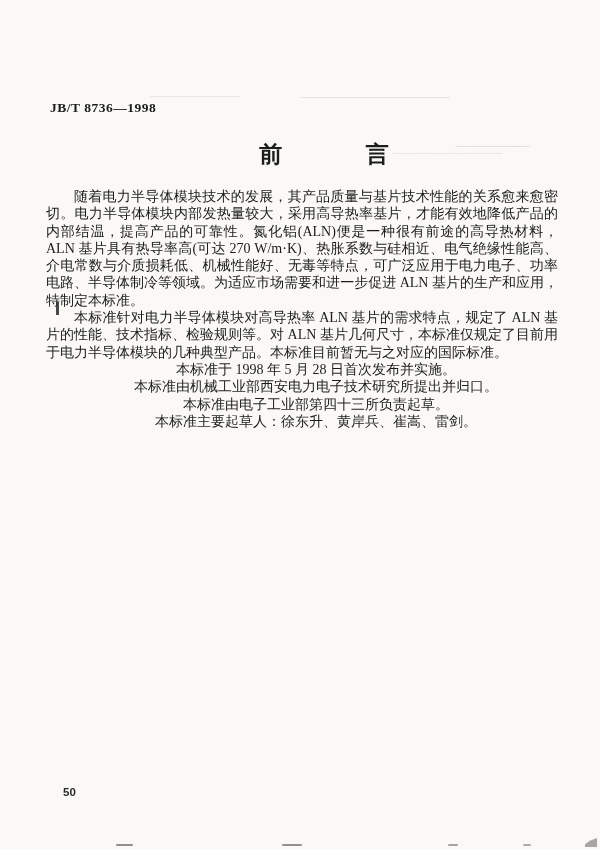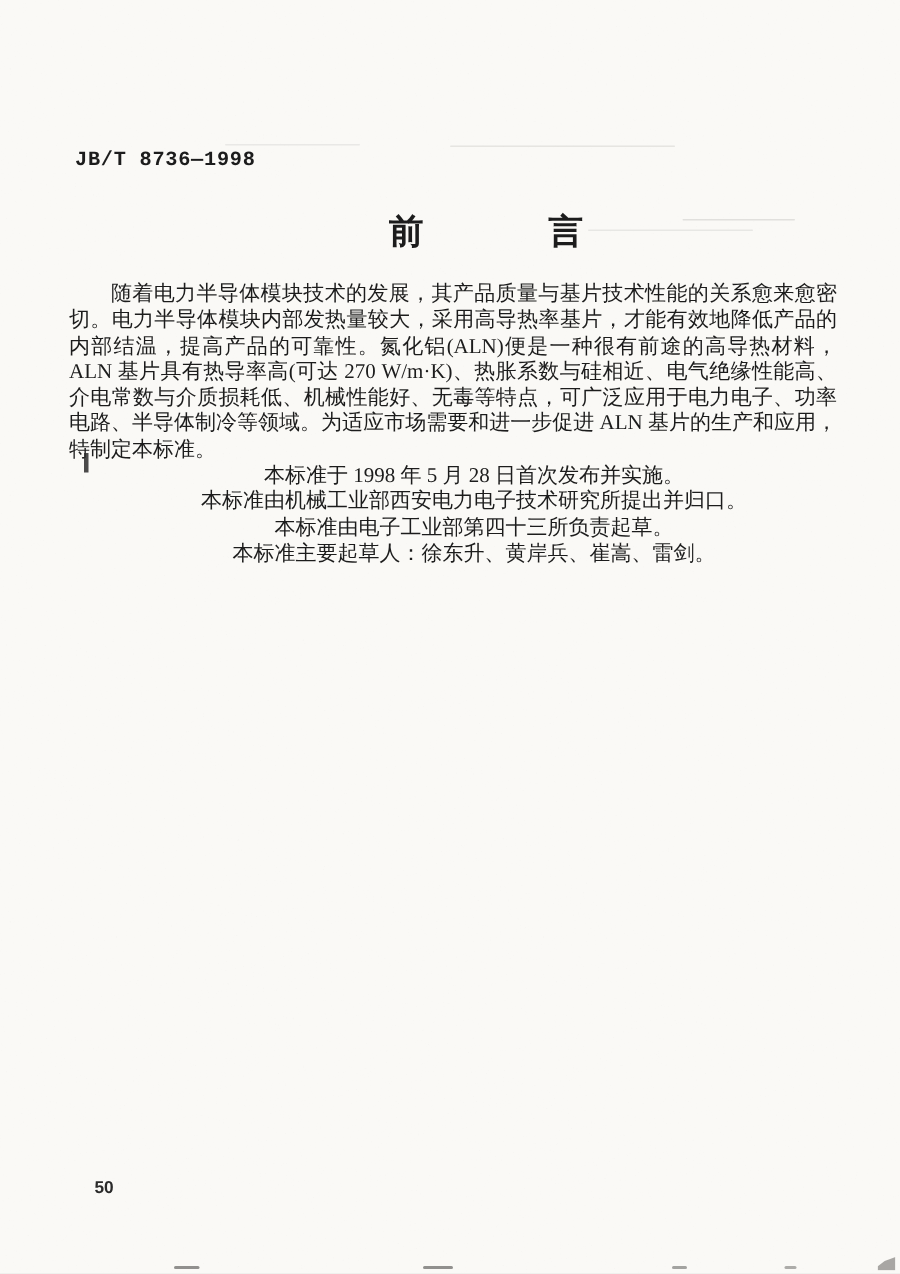--- a/index.html
+++ b/index.html
@@ -25,21 +25,20 @@
     pointer-events: none;
   }
   .header-code {
     position: absolute;
     left: 50px;
     top: 100px;
     font-size: 13.5px;
     font-weight: bold;
     letter-spacing: 0.5px;
     white-space: nowrap;
-    font-family: Liberation Mono, monospace;
   }
   .page-title {
     position: absolute;
     left: 0;
     top: 139px;
     width: 100%;
     text-align: center;
     font-size: 23px;
     font-weight: bold;
     word-spacing: 3.2em;
@@ -124,20 +123,21 @@
     </filter>
     <rect width="600" height="849" filter="url(#paperNoise)"></rect>
   </svg>
 
   <div class="header-code">JB/T 8736—1998</div>
 
   <div class="page-title">前 言</div>
 
   <div class="content">
     <p>随着电力半导体模块技术的发展，其产品质量与基片技术性能的关系愈来愈密切。电力半导体模块内部发热量较大，采用高导热率基片，才能有效地降低产品的内部结温，提高产品的可靠性。氮化铝(ALN)便是一种很有前途的高导热材料，ALN 基片具有热导率高(可达 270 W/m·K)、热胀系数与硅相近、电气绝缘性能高、介电常数与介质损耗低、机械性能好、无毒等特点，可广泛应用于电力电子、功率电路、半导体制冷等领域。为适应市场需要和进一步促进 ALN 基片的生产和应用，特制定本标准。</p>
+    <p>本标准针对电力半导体模块对高导热率 ALN 基片的需求特点，规定了 ALN 基片的性能、技术指标、检验规则等。对 ALN 基片几何尺寸，本标准仅规定了目前用于电力半导体模块的几种典型产品。本标准目前暂无与之对应的国际标准。</p>
     <p class="statement">本标准于 1998 年 5 月 28 日首次发布并实施。</p>
     <p class="statement">本标准由机械工业部西安电力电子技术研究所提出并归口。</p>
     <p class="statement">本标准由电子工业部第四十三所负责起草。</p>
     <p class="statement">本标准主要起草人：徐东升、黄岸兵、崔嵩、雷剑。</p>
   </div>
 
   <div class="page-number">50</div>
 
   <div class="artifact edge-tick"></div>
   <div class="artifact smudge smudge-a"></div>

